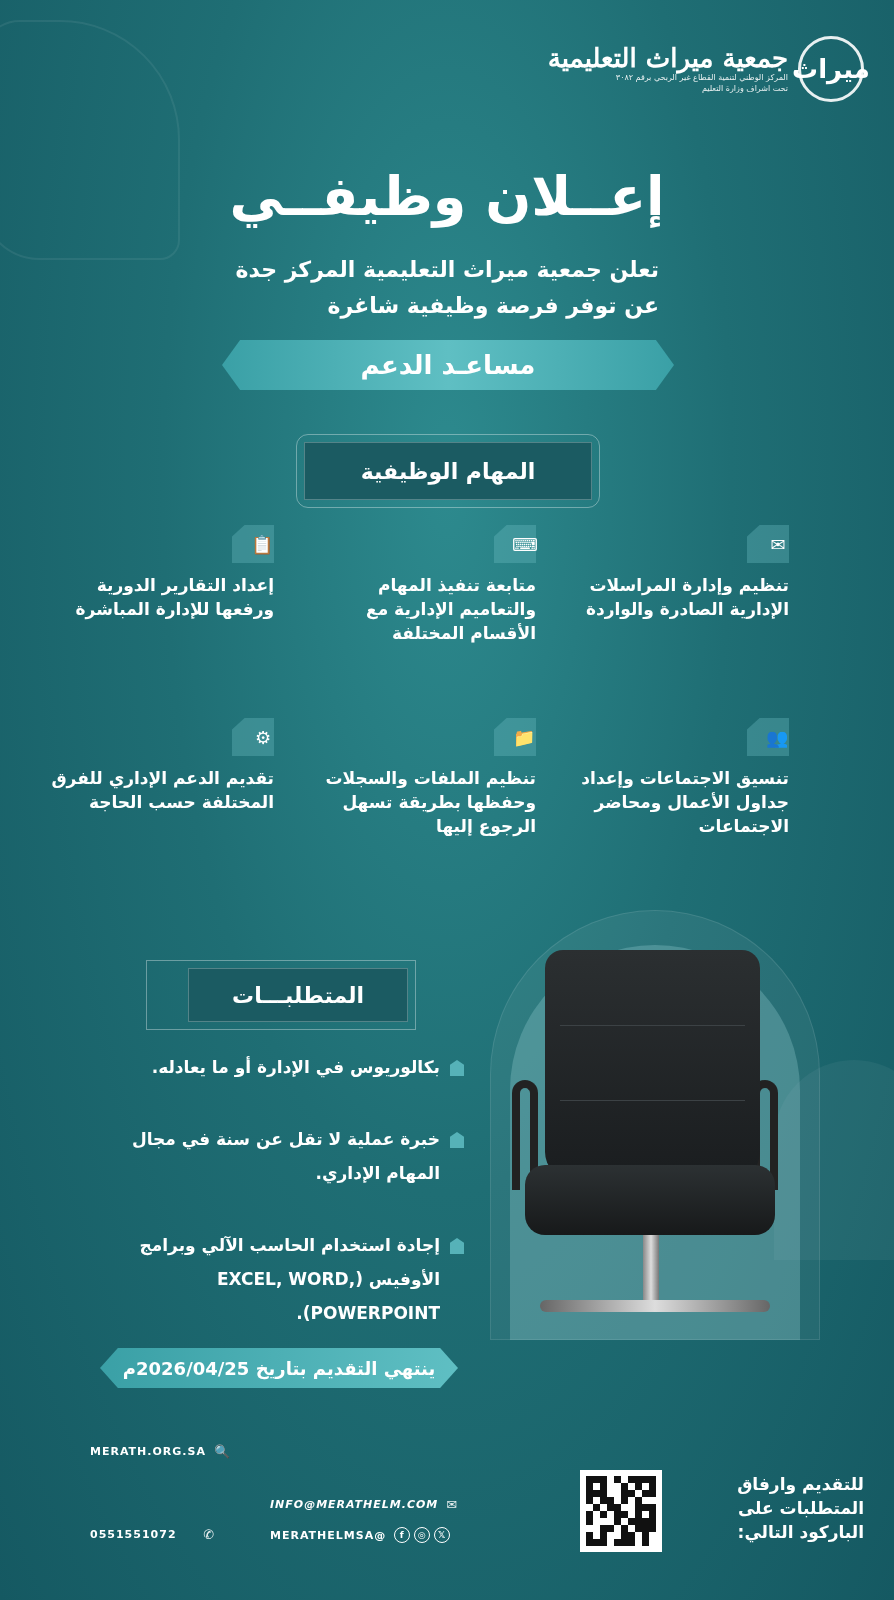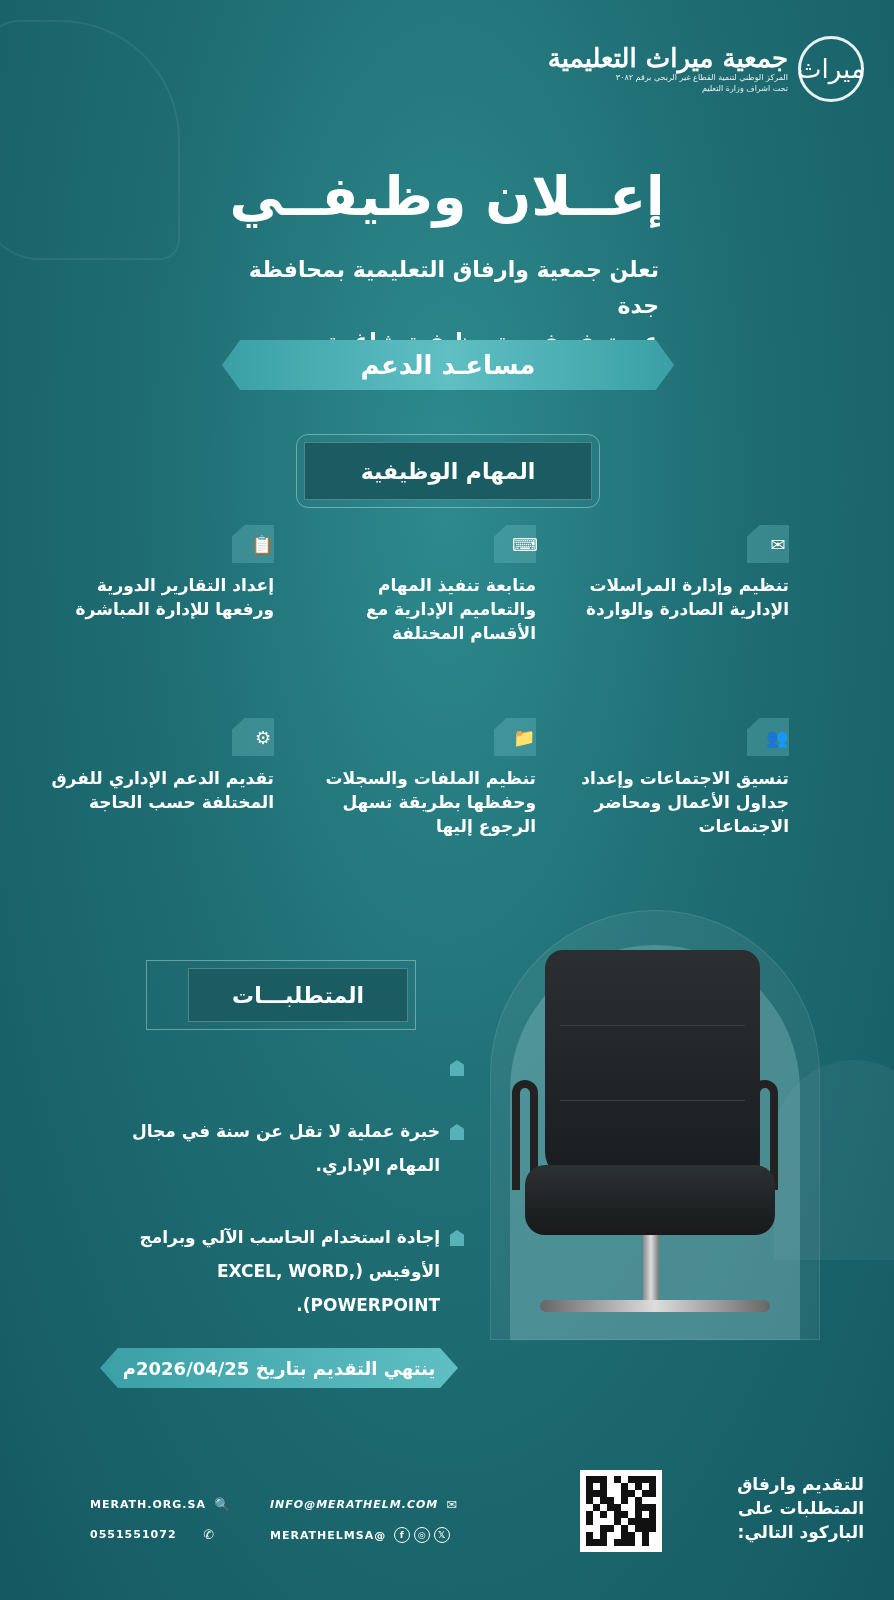--- a/index.html
+++ b/index.html
@@ -20,21 +20,21 @@
   }
   
   .logo-wrap {
     position: absolute; right: 30px; top: 36px; display: flex; align-items: center; gap: 10px;
     direction: rtl;
   }
   .logo-mark {
     width: 66px; height: 66px; border-radius: 50%;
     border: 3px solid rgba(255,255,255,0.9);
     display: flex; align-items: center; justify-content: center;
-    font-size: 26px; font-weight: normal;
+    font-size: 26px; font-weight: bold;
   }
   .logo-text { text-align: right; }
   .logo-name { font-family: "DejaVu Serif", serif; font-size: 26px; font-weight: bold; line-height: 1.1; }
   .logo-sub { font-size: 8px; opacity: 0.9; line-height: 1.4; }
 
   .title {
     position: absolute; top: 165px; left: 0; width: 894px; text-align: center;
     font-size: 54px; font-weight: bold; letter-spacing: 2px; direction: rtl;
   }
   .intro {
@@ -157,21 +157,21 @@
   <div class="logo-text">
     <div class="logo-name">جمعية ميراث التعليمية</div>
     <div class="logo-sub">المركز الوطني لتنمية القطاع غير الربحي برقم ٣٠٨٢</div>
     <div class="logo-sub">تحت اشراف وزارة التعليم</div>
   </div>
 </div>
 
 <div class="title">إعــلان وظيفــي</div>
 
 <div class="intro">
-  <div>تعلن جمعية وارفاق التعليمية بمحافظة جدة</div>
+  <div>تعلن جمعية ميراث التعليمية المركز جدة</div>
   <div>عن توفر فرصة وظيفية شاغرة</div>
 </div>
 
 <div class="job-ribbon">مساعـد الدعم</div>
 
 <div class="section-box tasks-box">
   <div class="inner">المهام الوظيفية</div>
 </div>
 
 <div class="task" style="right:105px; top:525px;">
@@ -220,20 +220,21 @@
 <div class="chair-pole"></div>
 <div class="chair-base"></div>
 
 <div class="section-box req-box">
   <div class="inner">المتطلبـــات</div>
 </div>
 
 <div class="reqs">
   <div class="req-item">
     <div class="req-bullet"></div>
+    <div class="req-text">بكالوريوس في الإدارة أو ما يعادله.</div>
   </div>
   <div class="req-item">
     <div class="req-bullet"></div>
     <div class="req-text">خبرة عملية لا تقل عن سنة في مجال المهام الإداري.</div>
   </div>
   <div class="req-item">
     <div class="req-bullet"></div>
     <div class="req-text">إجادة استخدام الحاسب الآلي وبرامج الأوفيس (EXCEL, WORD, POWERPOINT).</div>
   </div>
 </div>
@@ -342,21 +343,21 @@
     <i class="b"></i>
     <i></i>
     <i class="b"></i>
     <i></i>
   </div>
 
 <div class="contact" style="left:270px; top:1497px;font-style:italic;">
   <span>INFO@MERATHELM.COM</span>
   <span class="ic">✉</span>
 </div>
-<div class="contact" style="left:90px; top:1497px;">
+<div class="contact" style="left:90px; top:1444px;">
   <span>MERATH.ORG.SA</span>
   <span class="ic">🔍</span>
 </div>
 <div class="contact" style="left:270px; top:1527px;">
   <span>MERATHELMSA@</span>
   <span class="social">
     <span>f</span>
     <span>◎</span>
     <span>𝕏</span>
   </span>

